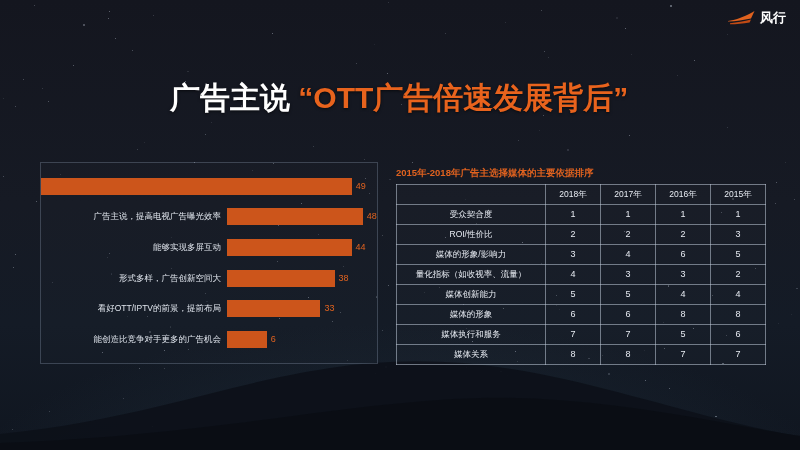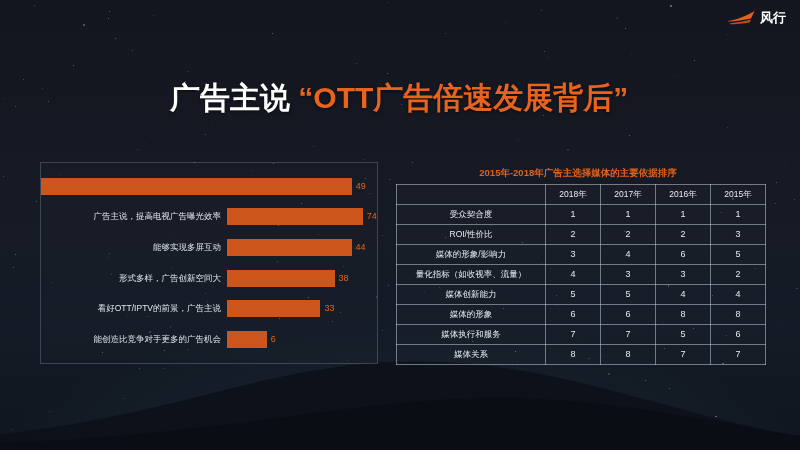--- a/index.html
+++ b/index.html
@@ -44,21 +44,21 @@
   .bar-label{
     width:186px;flex:0 0 186px;text-align:right;padding-right:6px;box-sizing:border-box;
     color:#dfe4ec;font-size:8.5px;line-height:11px;white-space:nowrap;
   }
   .bar-track{flex:1;position:relative;height:100%;display:flex;align-items:center;}
   .bar-fill{height:17px;background:#cc551b;}
   .bar-val{color:#e0621f;font-size:9px;font-weight:normal;margin-left:4px;line-height:1;}
   
   .table-wrap{position:absolute;left:396px;top:162px;width:364px;}
   .table-title{
-    color:#e0621f;font-size:9.5px;font-weight:bold;text-align:center;
+    color:#e0621f;font-size:9.5px;font-weight:bold;
     height:22px;line-height:22px;white-space:nowrap;
   }
   table.rank{
     border-collapse:collapse;width:364px;table-layout:fixed;
     background:rgba(255,255,255,.015);
   }
   table.rank td,table.rank th{
     border:1px solid rgba(190,200,215,.55);
     height:19px;padding:0;text-align:center;vertical-align:middle;
     color:#e7ebf2;font-size:8.5px;font-weight:normal;line-height:11px;white-space:nowrap;
@@ -269,39 +269,39 @@
         <div class="bar-row">
           <div class="bar-track">
             <div class="bar-fill" style="width: 92.45%; background: rgb(204, 85, 27);"></div>
             <span class="bar-val" style="color: rgb(224, 98, 31);">49</span>
           </div>
         </div>
         <div class="bar-row">
           <div class="bar-label">广告主说，提高电视广告曝光效率</div>
           <div class="bar-track">
             <div class="bar-fill" style="width: 90.57%; background: rgb(204, 85, 27);"></div>
-            <span class="bar-val" style="color: rgb(224, 98, 31);">74</span>
+            <span class="bar-val" style="color: rgb(224, 98, 31);">48</span>
           </div>
         </div>
         <div class="bar-row">
           <div class="bar-label">能够实现多屏互动</div>
           <div class="bar-track">
             <div class="bar-fill" style="width: 83.02%; background: rgb(204, 85, 27);"></div>
             <span class="bar-val" style="color: rgb(224, 98, 31);">44</span>
           </div>
         </div>
         <div class="bar-row">
           <div class="bar-label">形式多样，广告创新空间大</div>
           <div class="bar-track">
             <div class="bar-fill" style="width: 71.7%; background: rgb(204, 85, 27);"></div>
             <span class="bar-val" style="color: rgb(224, 98, 31);">38</span>
           </div>
         </div>
         <div class="bar-row">
-          <div class="bar-label">看好OTT/IPTV的前景，广告主说</div>
+          <div class="bar-label">看好OTT/IPTV的前景，提前布局</div>
           <div class="bar-track">
             <div class="bar-fill" style="width: 62.26%; background: rgb(204, 85, 27);"></div>
             <span class="bar-val" style="color: rgb(224, 98, 31);">33</span>
           </div>
         </div>
         <div class="bar-row">
           <div class="bar-label">能创造比竞争对手更多的广告机会</div>
           <div class="bar-track">
             <div class="bar-fill" style="width: 26.42%; background: rgb(204, 85, 27);"></div>
             <span class="bar-val" style="color: rgb(224, 98, 31);">6</span>

